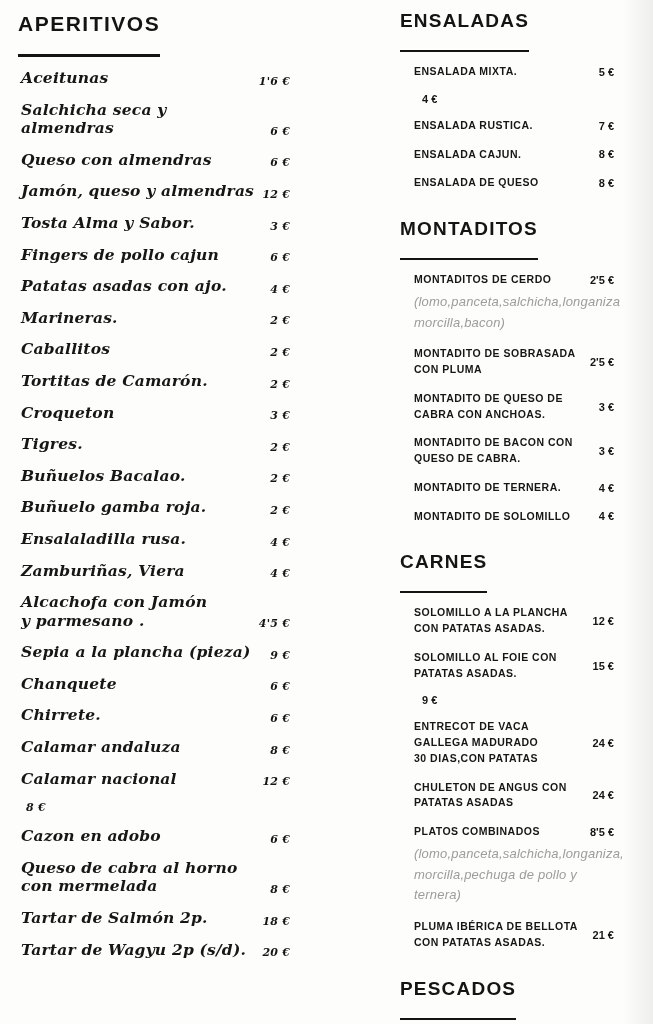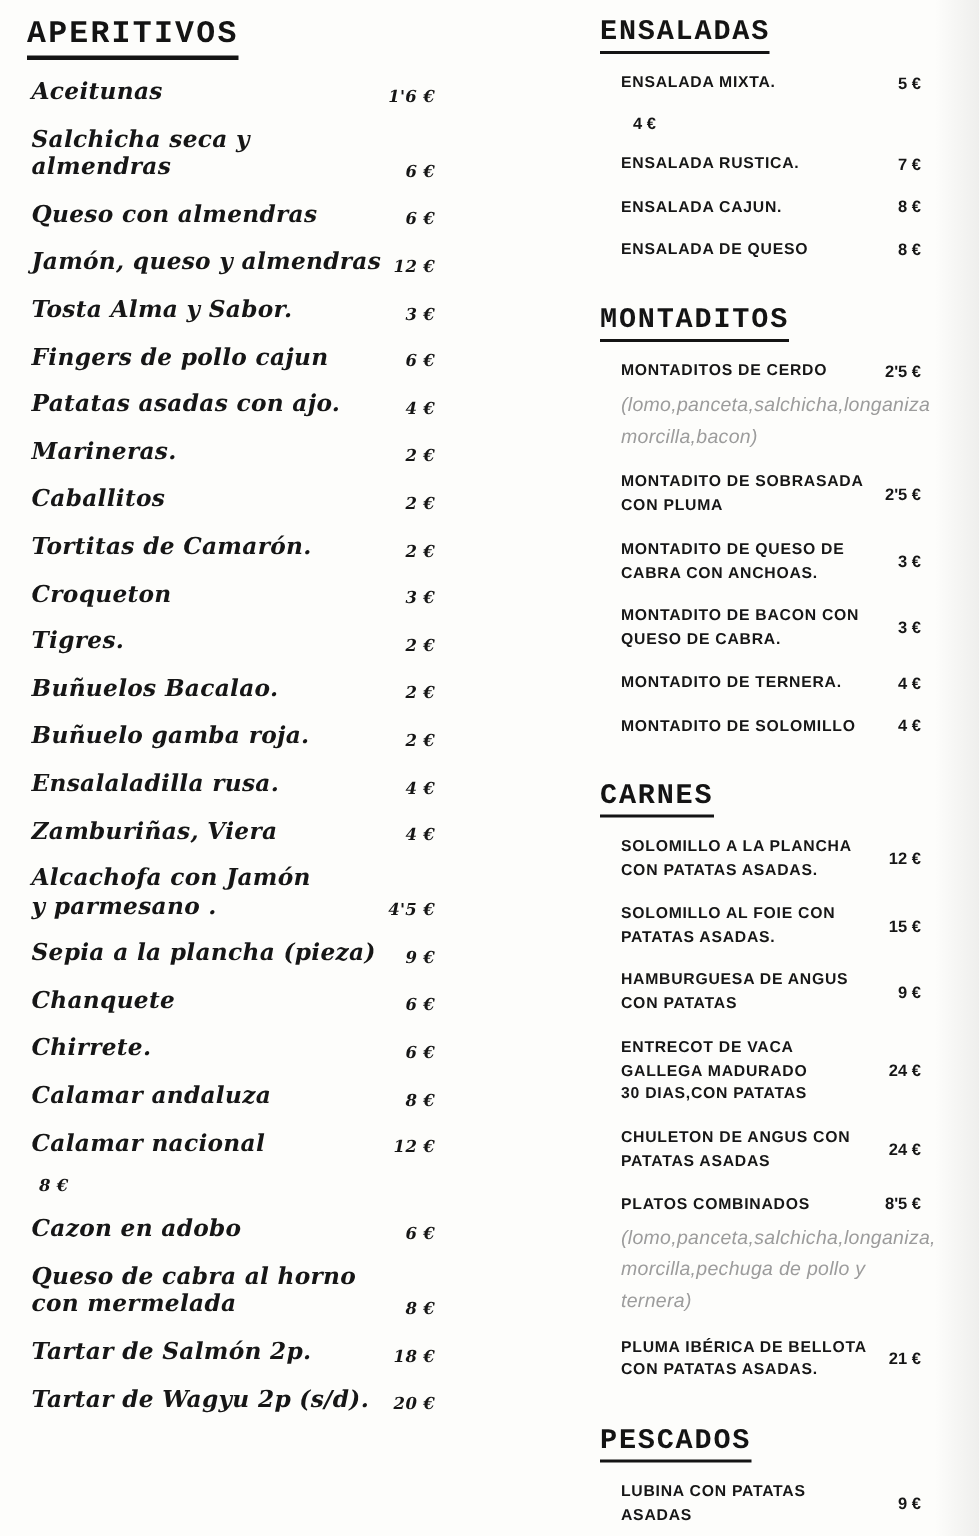--- a/index.html
+++ b/index.html
@@ -25,25 +25,25 @@
   }
   .col { position: absolute; }
   .col-left  { left: 18px;  top: 12px; width: 272px; }
   .col-right { left: 400px; top: 10px; width: 214px; }
 
   .menu-section { margin: 0; }
 
   .section-title {
     display: inline-block;
     margin: 0 0 12px 0;
-    font-family: Liberation Mono, monospace;
+    font-family: Liberation Sans, sans-serif;
     font-weight: bold;
     color: #141414;
     border-bottom: 3px solid #141414;
-    padding-bottom: 2px;
+    padding-bottom: 18px;
   }
   .col-left .section-title {
     font-size: 21px;
     letter-spacing: 1.5px;
   }
   .col-right .section-title {
     font-size: 19px;
     letter-spacing: 1.2px;
     border-bottom-width: 2.5px;
     margin: 14px 0 12px 0;
@@ -225,22 +225,20 @@
         </div></section>
       <section class="menu-section"><h2 class="section-title">CARNES</h2><div class="item-row">
           <span class="item-name">SOLOMILLO A LA PLANCHA
 CON PATATAS ASADAS.</span>
           <span class="item-price">12 €</span>
         </div><div class="item-row">
           <span class="item-name">SOLOMILLO AL FOIE CON
 PATATAS ASADAS.</span>
           <span class="item-price">15 €</span>
         </div><div class="item-row">
-          <span class="item-name">HAMBURGUESA DE ANGUS
-CON PATATAS</span>
           <span class="item-price">9 €</span>
         </div><div class="item-row">
           <span class="item-name">ENTRECOT DE VACA
 GALLEGA MADURADO
 30 DIAS,CON PATATAS</span>
           <span class="item-price">24 €</span>
         </div><div class="item-row">
           <span class="item-name">CHULETON DE ANGUS CON
 PATATAS ASADAS</span>
           <span class="item-price">24 €</span>

